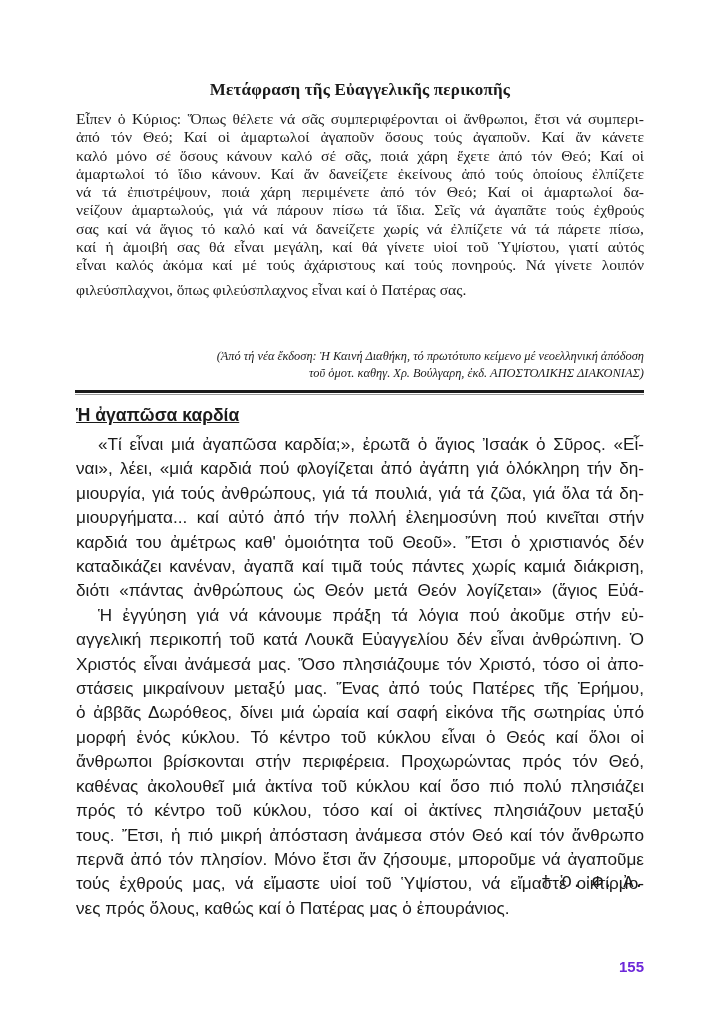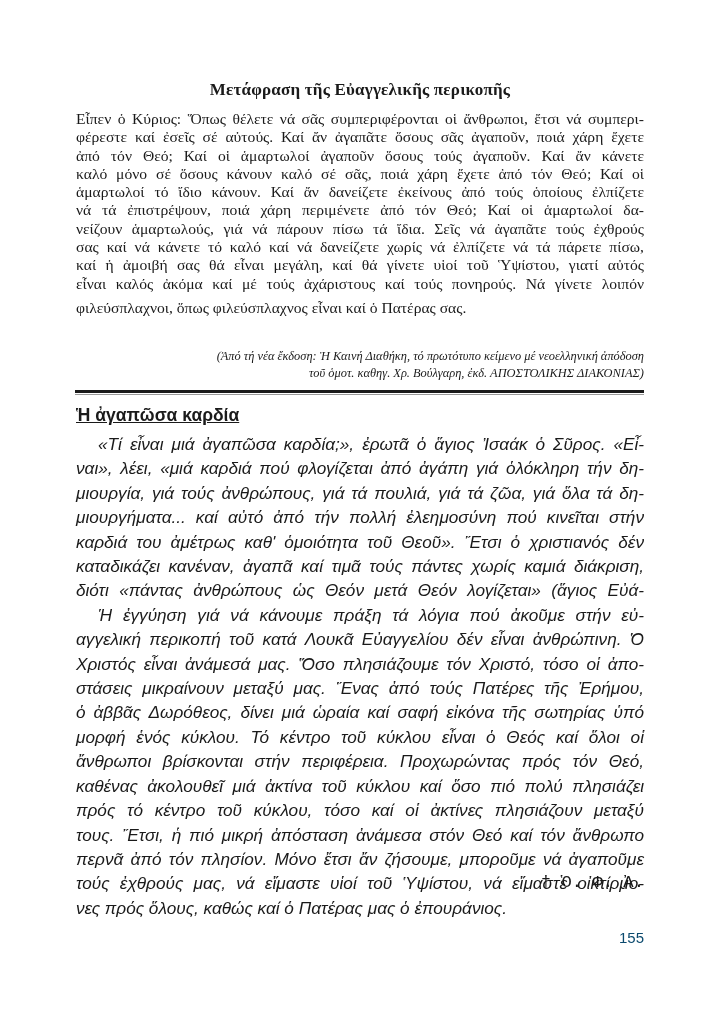--- a/index.html
+++ b/index.html
@@ -27,47 +27,46 @@
   .rule { position: absolute; left: -1px; top: 390px; width: 569px; height: 3px; background: #1a1a1a; }
   .rule2 { position: absolute; left: -1px; top: 394px; width: 569px; height: 1px; background: #9a9a9a; }
   .sans-title {
     position: absolute; top: 405px; left: 0;
     font-family: "Liberation Sans", "DejaVu Sans", sans-serif; font-weight: bold; font-size: 17.5px; text-decoration: underline;
   }
   .sans-body {
     position: absolute; top: 432px; left: 0; width: 568px;
     font-family: "Liberation Sans", "DejaVu Sans", sans-serif; font-size: 17.2px; line-height: 24.4px;
   }
-  .sans-body .ln { display: block; white-space: nowrap; text-align: justify; text-align-last: justify; font-style: italic; }
+  .sans-body .ln { display: block; white-space: nowrap; text-align: justify; text-align-last: justify; }
   .sans-body .ln.last { text-align-last: left; }
   .sans-body .ln.indent { padding-left: 22px; }
   .signature {
     position: absolute; top: 873px; right: 0;
     font-family: Liberation Mono, monospace; font-size: 17.2px;
   }
   .page-number {
-    position: absolute; top: 929px; right: 0;
-    font-family: "Liberation Sans", "DejaVu Sans", sans-serif; font-size: 15px; color: #0c4a6e;
+    position: absolute; top: 958px; right: 0;
+    font-family: "Liberation Sans", "DejaVu Sans", sans-serif; font-size: 15px; color: #6d28d9; font-weight: bold;
   }
 </style>
 </head>
 <body>
 
 <div class="page">
   <div class="serif-title">Μετάφραση τῆς Εὐαγγελικῆς περικοπῆς</div>
 
   <div class="serif-body">
     <span class="ln">Εἶπεν ὁ Κύριος: Ὅπως θέλετε νά σᾶς συμπεριφέρονται οἱ ἄνθρωποι, ἔτσι νά συμπερι-</span>
-    <span class="ln">φέρεστε καί ἐσεῖς σέ αὐτούς. Καί ἄν ἀγαπᾶτε ὅσους σᾶς ἀγαποῦν, ποιά χάρη ἔχετε</span>
     <span class="ln">ἀπό τόν Θεό; Καί οἱ ἁμαρτωλοί ἀγαποῦν ὅσους τούς ἀγαποῦν. Καί ἄν κάνετε</span>
     <span class="ln">καλό μόνο σέ ὅσους κάνουν καλό σέ σᾶς, ποιά χάρη ἔχετε ἀπό τόν Θεό; Καί οἱ</span>
     <span class="ln">ἁμαρτωλοί τό ἴδιο κάνουν. Καί ἄν δανείζετε ἐκείνους ἀπό τούς ὁποίους ἐλπίζετε</span>
     <span class="ln">νά τά ἐπιστρέψουν, ποιά χάρη περιμένετε ἀπό τόν Θεό; Καί οἱ ἁμαρτωλοί δα-</span>
     <span class="ln">νείζουν ἁμαρτωλούς, γιά νά πάρουν πίσω τά ἴδια. Σεῖς νά ἀγαπᾶτε τούς ἐχθρούς</span>
-    <span class="ln">σας καί νά κάνετε τό καλό καί νά δανείζετε χωρίς νά ἐλπίζετε νά τά πάρετε πίσω,</span>
+    <span class="ln">σας καί νά ἅγιος τό καλό καί νά δανείζετε χωρίς νά ἐλπίζετε νά τά πάρετε πίσω,</span>
     <span class="ln">καί ἡ ἀμοιβή σας θά εἶναι μεγάλη, καί θά γίνετε υἱοί τοῦ Ὑψίστου, γιατί αὐτός</span>
     <span class="ln">εἶναι καλός ἀκόμα καί μέ τούς ἀχάριστους καί τούς πονηρούς. Νά γίνετε λοιπόν</span>
     <span class="ln last">φιλεύσπλαχνοι, ὅπως φιλεύσπλαχνος εἶναι καί ὁ Πατέρας σας.</span>
   </div>
 
   <div class="source">
     <div>(Ἀπό τή νέα ἔκδοση: Ἡ Καινή Διαθήκη, τό πρωτότυπο κείμενο μέ νεοελληνική ἀπόδοση</div>
     <div>τοῦ ὁμοτ. καθηγ. Χρ. Βούλγαρη, ἐκδ. ΑΠΟΣΤΟΛΙΚΗΣ ΔΙΑΚΟΝΙΑΣ)</div>
   </div>
 

